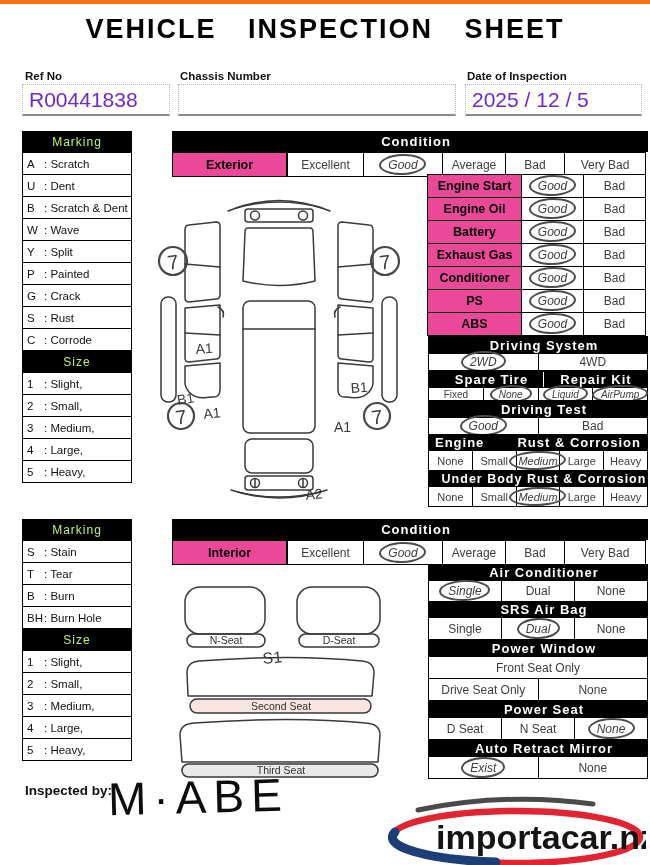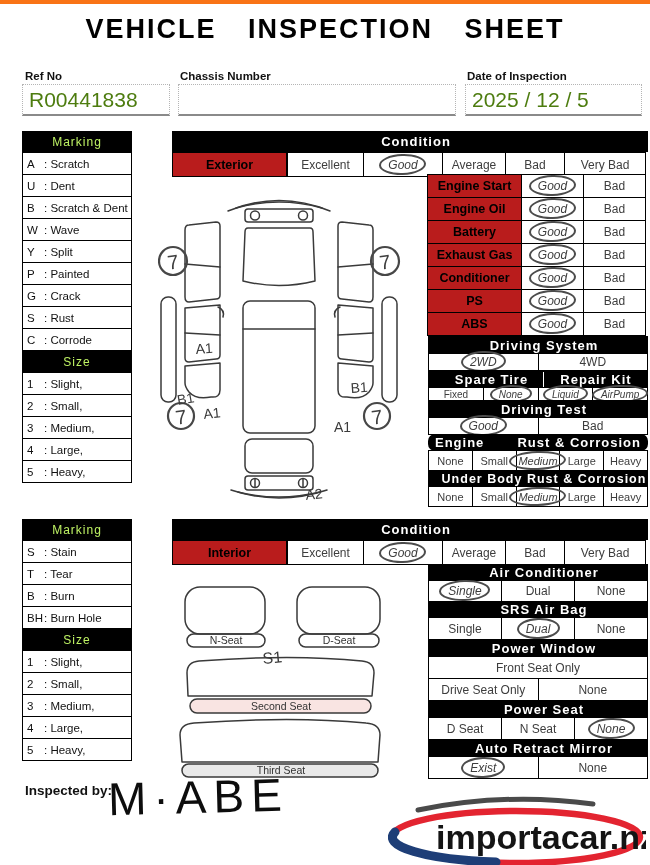--- a/index.html
+++ b/index.html
@@ -4,40 +4,40 @@
 <style>
   html,body{margin:0;padding:0;background:#fff;}
   #sheet{position:relative;width:650px;height:865px;background:#fff;overflow:hidden;
          font-family:"Liberation Sans",sans-serif;color:#111;border-top:4px solid #f97316;box-sizing:border-box;}
   
   .title{position:absolute;left:0;top:10px;width:650px;text-align:center;
          font-size:27px;font-weight:800;letter-spacing:2px;word-spacing:22px;color:#000;}
   .flabel{position:absolute;font-size:11.5px;font-weight:600;color:#111;}
   .fbox{position:absolute;height:32px;box-sizing:border-box;border:1px dotted #b5b5b5;
         border-bottom:2px solid #8a8a8a;display:flex;align-items:center;padding-left:6px;
-        font-size:21px;color:#4d7c0f;text-align:right;}
+        font-size:21px;color:#6d28d9;text-align:right;}
   
   .legend{position:absolute;left:22px;width:110px;}
   .lbar{height:22px;background:#000;color:#bef264;display:flex;align-items:center;justify-content:center;
         font-size:12px;letter-spacing:1px;}
   .lrow{display:flex;align-items:center;height:23px;box-sizing:border-box;border:1px solid #000;
         margin-top:-1px;background:#fff;font-size:11.5px;padding-left:4px;white-space:nowrap;}
   .lkey{width:17px;flex:none;}
   .llab::before{content:": ";white-space:pre;}
   
   .bar{position:absolute;background:#000;color:#fff;display:flex;align-items:center;justify-content:center;
        font-size:13px;font-weight:600;letter-spacing:1px;box-sizing:border-box;padding-left:12px;}
   .bar.split>span{width:50%;display:flex;align-items:center;justify-content:center;}
   .bar.split>span:first-child{border-right:1px solid #fff;box-sizing:border-box;}
-  .bar.between{justify-content:space-between;padding:0 7px;border-radius:7px;}
+  .bar.between{justify-content:space-between;padding:0 7px;}
   .trow{position:absolute;display:flex;box-sizing:border-box;}
   .cell{box-sizing:border-box;border:1px solid #000;margin-left:-1px;background:#fff;color:#3d3d3d;
         display:flex;align-items:center;justify-content:center;font-size:12px;overflow:visible;}
   .trow .cell:first-child,.trow span.cell:nth-of-type(1){margin-left:0;}
-  .glabel{background:#b91c1c;color:#000;font-weight:bold;font-size:12.5px;}
+  .glabel{background:#ec4899;color:#000;font-weight:bold;font-size:12.5px;}
   .flex1{flex:1;}
   
   .cond-label{width:115px;}
   .cond-opts{display:flex;flex:1;}
   .cond-opts span.cell:nth-of-type(1){width:77px;}
   .cond-opts span.cell:nth-of-type(2){width:80px;}
   .cond-opts span.cell:nth-of-type(3){width:64px;}
   .cond-opts span.cell:nth-of-type(4){width:60px;}
   .cond-opts span.cell:nth-of-type(5){width:82px;}
   

